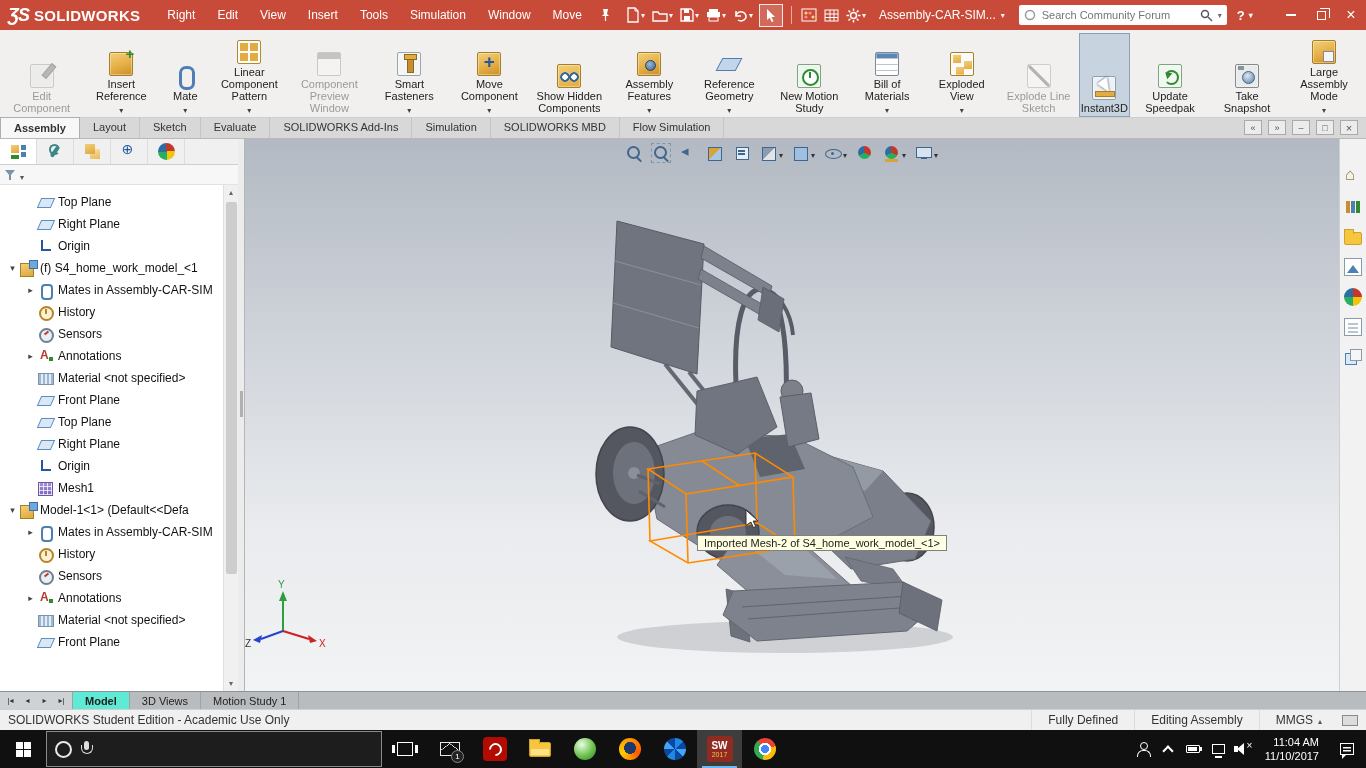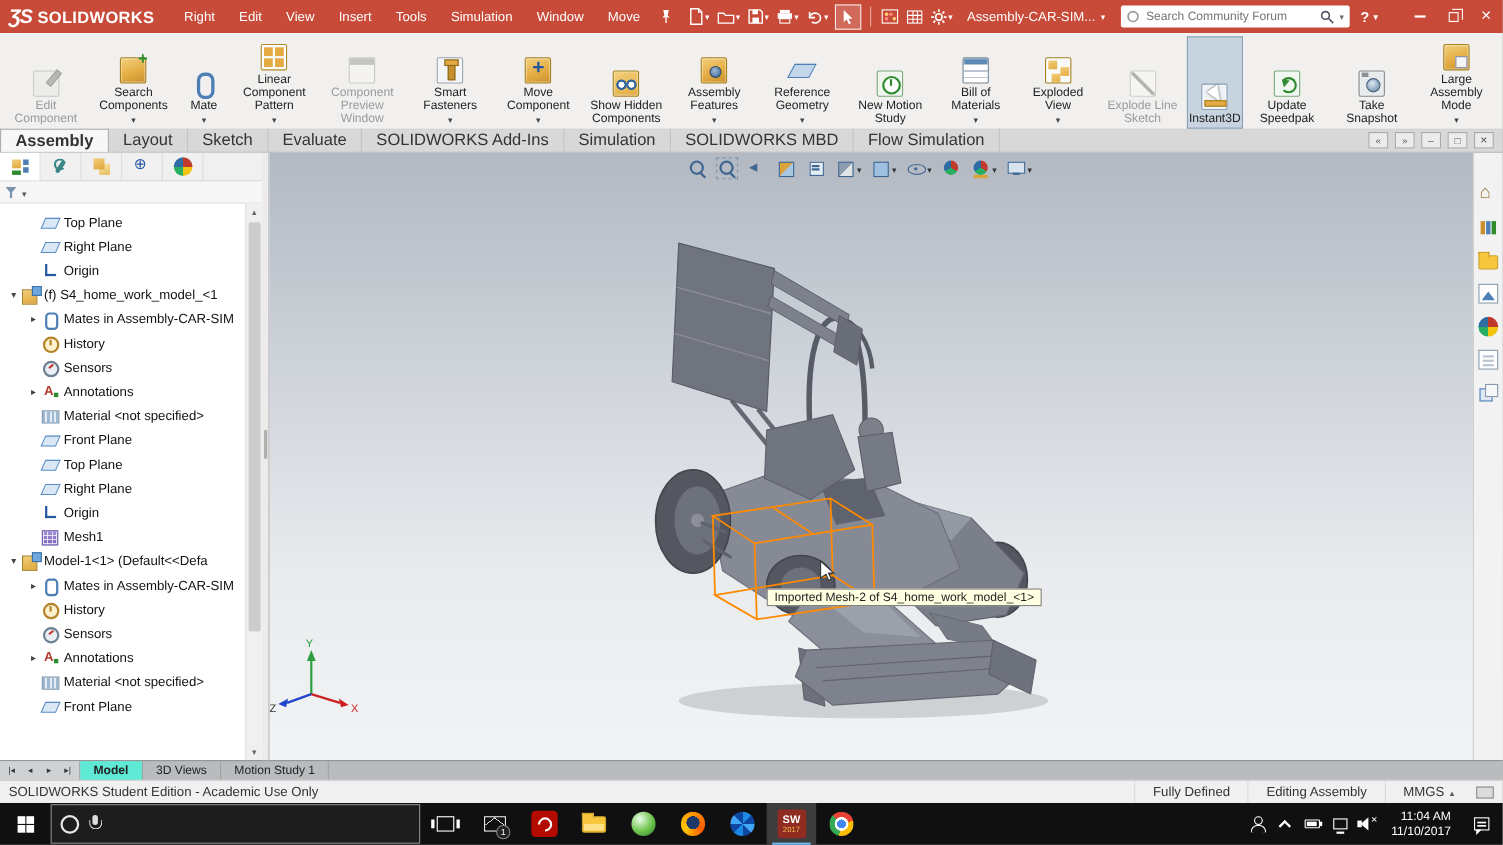--- a/index.html
+++ b/index.html
@@ -71,21 +71,21 @@
   .t-speedpak .ric::before{content:"";position:absolute;left:5px;top:5px;width:11px;height:11px;border:2.5px solid #2e8b2e;border-left-color:transparent;border-radius:50%}
   .t-speedpak .ric::after{content:"";position:absolute;left:2px;top:4px;border:4px solid transparent;border-right:6px solid #2e8b2e;transform:rotate(40deg)}
   .t-snapshot .ric{background:#e8eaec;border-color:#888}
   .t-snapshot .ric::before{content:"";position:absolute;left:6px;top:6px;width:11px;height:11px;border-radius:50%;background:radial-gradient(circle at 40% 35%,#dfe9f2,#5a7fa5);border:1px solid #44617e}
   .t-snapshot .ric::after{content:"";position:absolute;left:2px;top:1px;width:6px;height:4px;background:#8a9298}
   .t-large-assembly .ric::after{content:"";position:absolute;right:1px;bottom:1px;width:9px;height:9px;background:#f3f5f7;border:1px solid #889}
 
   
   .cmdrow{position:absolute;left:0;top:118px;width:100%;height:21px;background:#d8d8d8;border-bottom:1px solid #b9b9b9;display:flex;align-items:flex-end}
   .ctabs{display:flex;height:21px}
-  .ctab{height:21px;padding:0 13px;font-size:15px;line-height:21px;color:#333;border-right:1px solid #c4c4c4}
+  .ctab{height:21px;padding:0 13px;font-size:11px;line-height:21px;color:#333;border-right:1px solid #c4c4c4}
   .ctab.f-active{background:#f7f7f7;font-weight:bold;border:1px solid #aeaeae;border-bottom:none}
   .panectrls{margin-left:auto;display:flex;align-items:center;gap:6px;padding-right:8px;height:21px}
   .pb{width:18px;height:15px;border:1px solid #aaa;background:#ececec;display:flex;align-items:center;justify-content:center;font-size:9px;color:#555}
   .pb-dockl::before{content:"«"} .pb-dockr::before{content:"»"} .pb-min::before{content:"–"} .pb-float::before{content:"□"} .pb-close::before{content:"×";font-size:11px}
 
   
   .main{position:absolute;left:0;top:139px;width:100%;height:552px;background:#fff}
   .treepanel{position:absolute;left:0;top:0;width:238px;height:100%;background:#fff;display:flex;flex-direction:column}
   .splitter{position:absolute;left:238px;top:0;width:7px;height:100%;background:#ececec;border-right:1px solid #b5b5b5;z-index:7}
   .splitter::before{content:"";position:absolute;left:2px;top:252px;width:3px;height:26px;background:#b0b0b0}
@@ -381,21 +381,21 @@
   <div class="ribbon">
 
       <div class="rbtn t-edit-component f-disabled">
         <span class="ric"></span>
         <span class="rlabel">Edit Component</span>
 
       </div>
 
       <div class="rbtn t-insert-components f-dropdown">
         <span class="ric"></span>
-        <span class="rlabel">Search Components</span>
+        <span class="rlabel">Insert Reference</span>
         <span class="rdrop"></span>
       </div>
 
       <div class="rbtn t-mate f-dropdown">
         <span class="ric"></span>
         <span class="rlabel">Mate</span>
         <span class="rdrop"></span>
       </div>
 
       <div class="rbtn t-linear-pattern f-dropdown">

